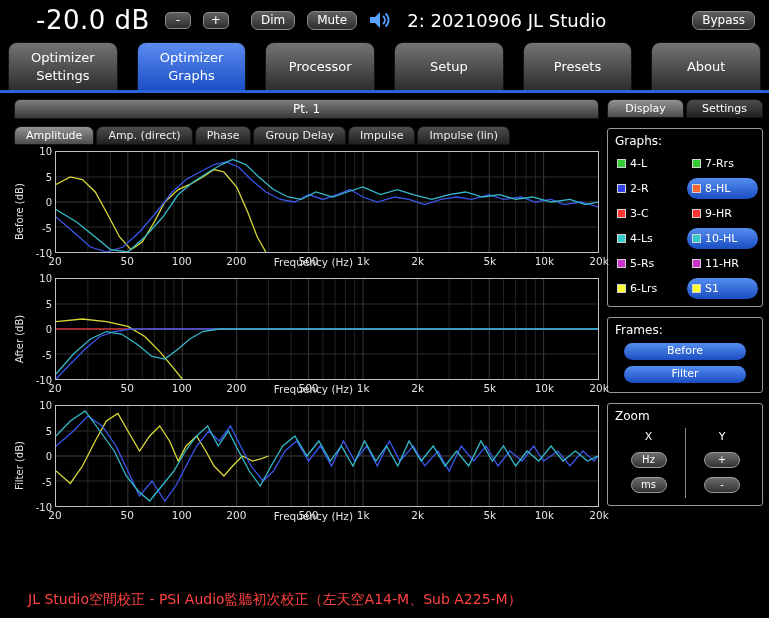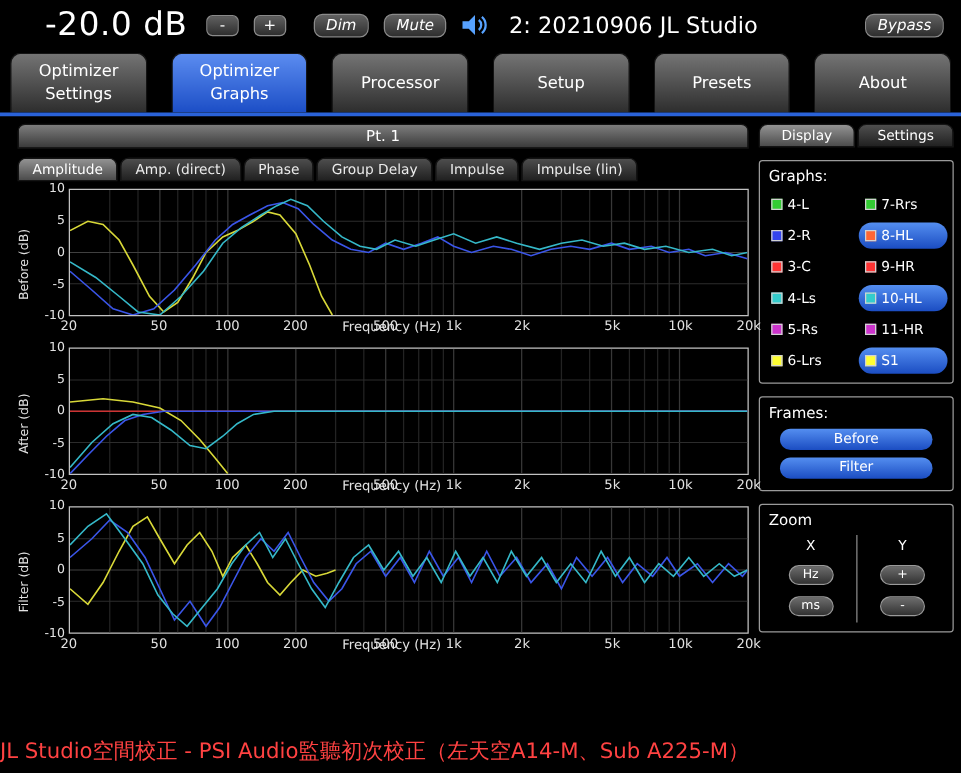--- a/index.html
+++ b/index.html
@@ -19,21 +19,21 @@
   .light.yellow { background: #febc2e; }
   .light.green { background: #28c840; }
   .title { font-size: 13px; font-weight: bold; color: #b9b9b9; }
 
   
   .volbar { height: 40px; display: flex; align-items: center; padding: 0 14px; flex: 0 0 auto; }
   .vol-level { font-size: 26px; margin-left: 22px; letter-spacing: .5px; white-space: nowrap; }
   button { font-family: inherit; color: #fff; cursor: default; }
   .mini-btn { width: 26px; height: 17px; margin-left: 15px; background: linear-gradient(#606060,#2e2e2e); border: 1px solid #8a8a8a; border-radius: 5px; font-size: 12px; line-height: 1; }
   .mini-btn.plus { margin-left: 12px; }
-  .bar-btn { height: 19px; padding: 0 9px; margin-left: 22px; background: linear-gradient(#606060,#2e2e2e); border: 1px solid #8a8a8a; border-radius: 7px; font-size: 12px; white-space: nowrap; font-style: italic; }
+  .bar-btn { height: 19px; padding: 0 9px; margin-left: 22px; background: linear-gradient(#606060,#2e2e2e); border: 1px solid #8a8a8a; border-radius: 7px; font-size: 12px; white-space: nowrap; }
   .bar-btn.mute { margin-left: 12px; }
   .speaker { margin-left: 12px; display: flex; align-items: center; }
   .source { font-size: 18px; margin-left: 14px; white-space: nowrap; }
   .bypass { margin-left: auto; }
 
   
   .tabbar { height: 50px; display: flex; gap: 19px; padding: 2px 8px 0; flex: 0 0 auto; }
   .main-tab { flex: 1; border-radius: 9px 9px 0 0; background: linear-gradient(#747474,#2d2d2d); border: 1px solid #141414; border-bottom: none; display: flex; flex-direction: column; align-items: center; justify-content: center; font-size: 13px; line-height: 1.35; }
   .main-tab.active { background: linear-gradient(#5b8cf0,#1c4ec6); }
   .tab-underline { height: 3px; background: #2a62d8; flex: 0 0 auto; }
@@ -71,21 +71,21 @@
   .swatch { width: 9px; height: 9px; border: 1px solid #d2d2d2; flex: 0 0 auto; }
   .frames-list { display: flex; flex-direction: column; gap: 6px; padding: 1px 12px 2px; }
   .pill { height: 17px; border-radius: 9px; background: linear-gradient(#548ef0,#1b4dc2); text-align: center; font-size: 11px; line-height: 16px; }
   .zoom-cols { display: grid; grid-template-columns: 1fr 1fr; margin-top: 2px; }
   .zoom-col { display: flex; flex-direction: column; align-items: center; gap: 9px; padding: 2px 0 5px; }
   .zoom-col.y { border-left: 1px solid #8a8a8a; }
   .zoom-header { font-size: 11px; }
   .zoom-btn { width: 36px; height: 16px; border-radius: 8px; background: linear-gradient(#6d6d6d,#323232); border: 1px solid #9a9a9a; font-size: 10px; line-height: 1; }
 
   
-  .status { height: 36px; display: flex; align-items: center; font-size: 17px; color: #ff4242; flex: 0 0 auto; white-space: nowrap; }
+  .status { height: 36px; display: flex; align-items: center; padding-left: 28px; font-size: 14px; color: #ff4242; flex: 0 0 auto; white-space: nowrap; }
 </style>
 </head>
 <body>
 
 <div class="window">
 
 
   <div class="volbar">
     <span class="vol-level">-20.0 dB</span>
     <button class="mini-btn">-</button>

